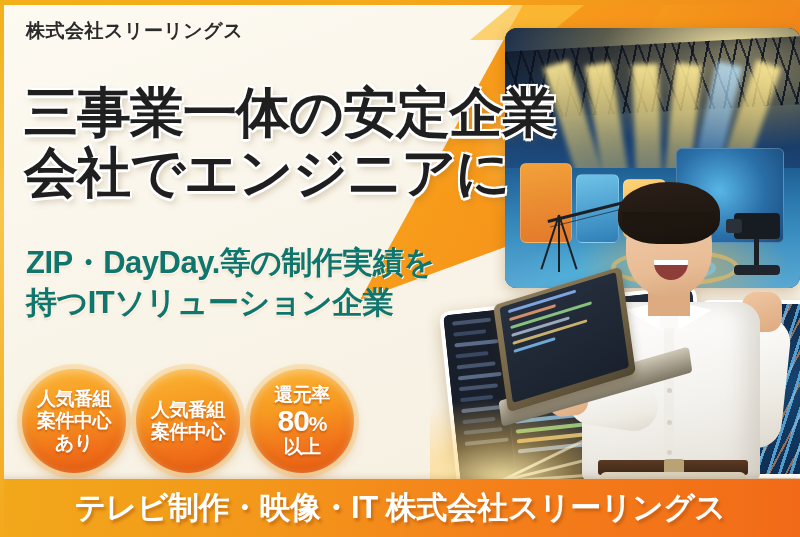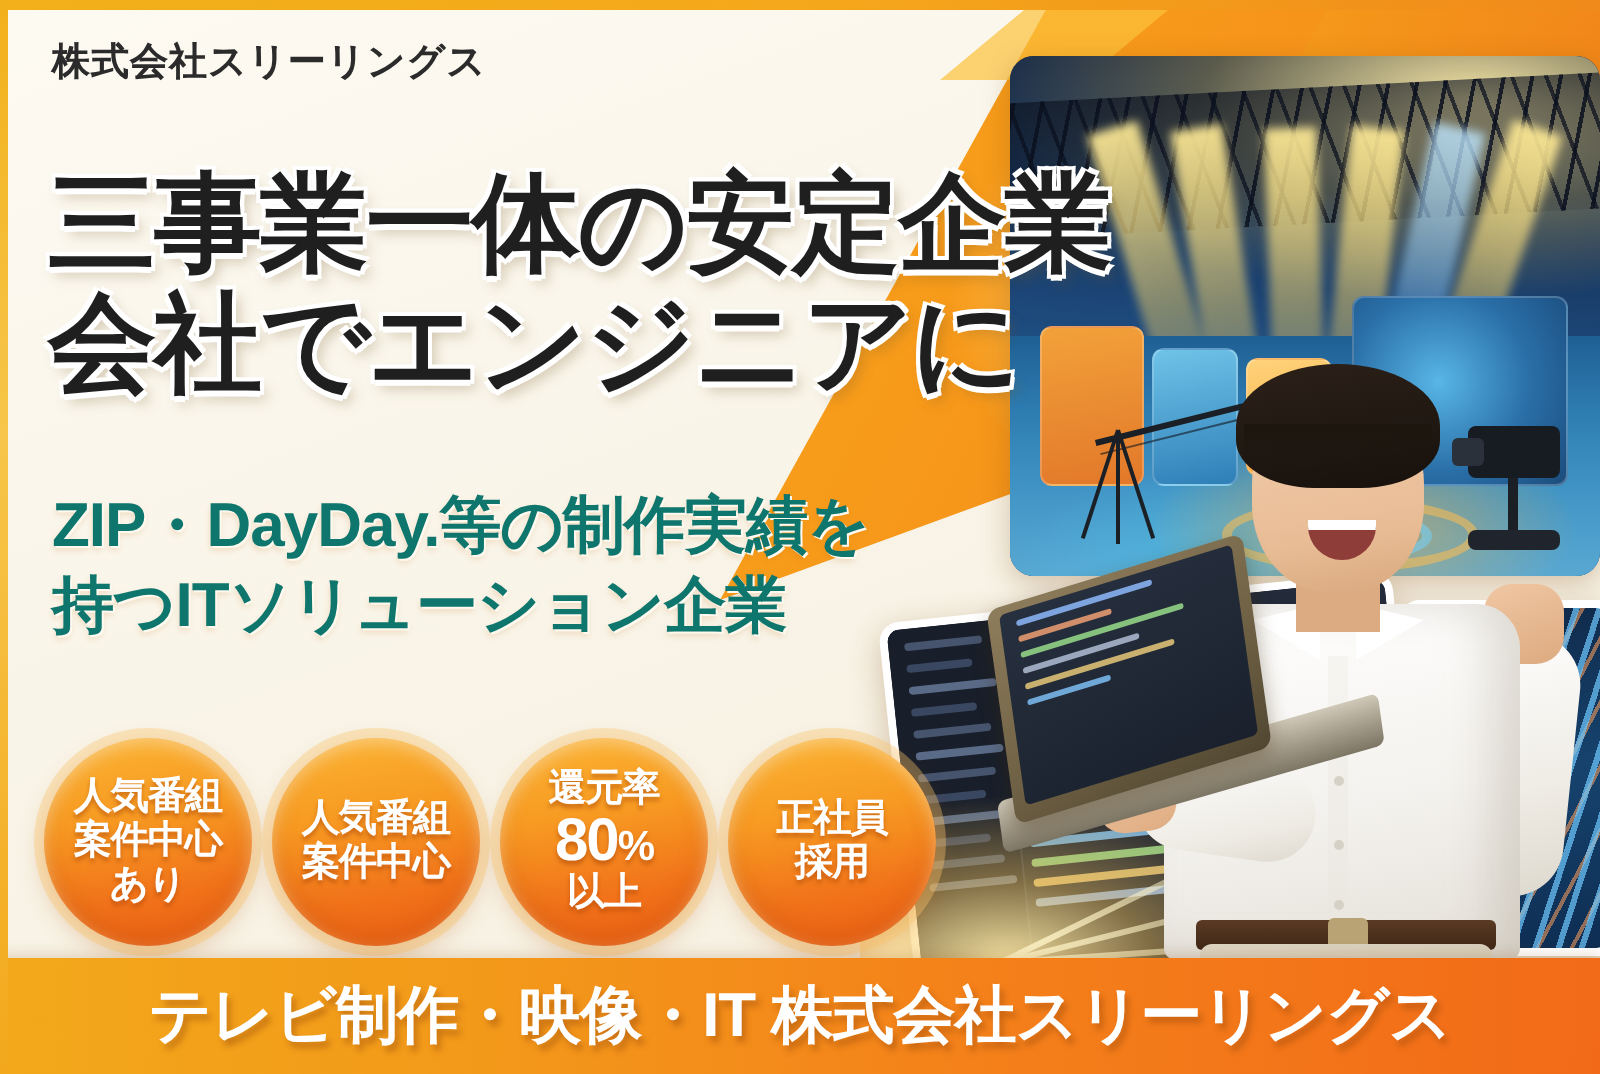--- a/index.html
+++ b/index.html
@@ -602,24 +602,20 @@
     </div>
     <div class="badge">
       <div class="badge-line">人気番組</div>
       <div class="badge-line">案件中心</div>
     </div>
     <div class="badge">
       <div class="badge-line">還元率</div>
       <div class="badge-line big"><span>80</span><span class="pct">%</span></div>
       <div class="badge-line">以上</div>
     </div>
-    <div class="badge">
-      <div class="badge-line">正社員</div>
-      <div class="badge-line">採用</div>
-    </div>
   </div>
 
   <div class="bottom-banner">
     <span class="bottom-banner-text">テレビ制作・映像・IT 株式会社スリーリングス</span>
   </div>
 
   <div class="top-border"></div>
   <div class="left-border"></div>
 </div>
 

